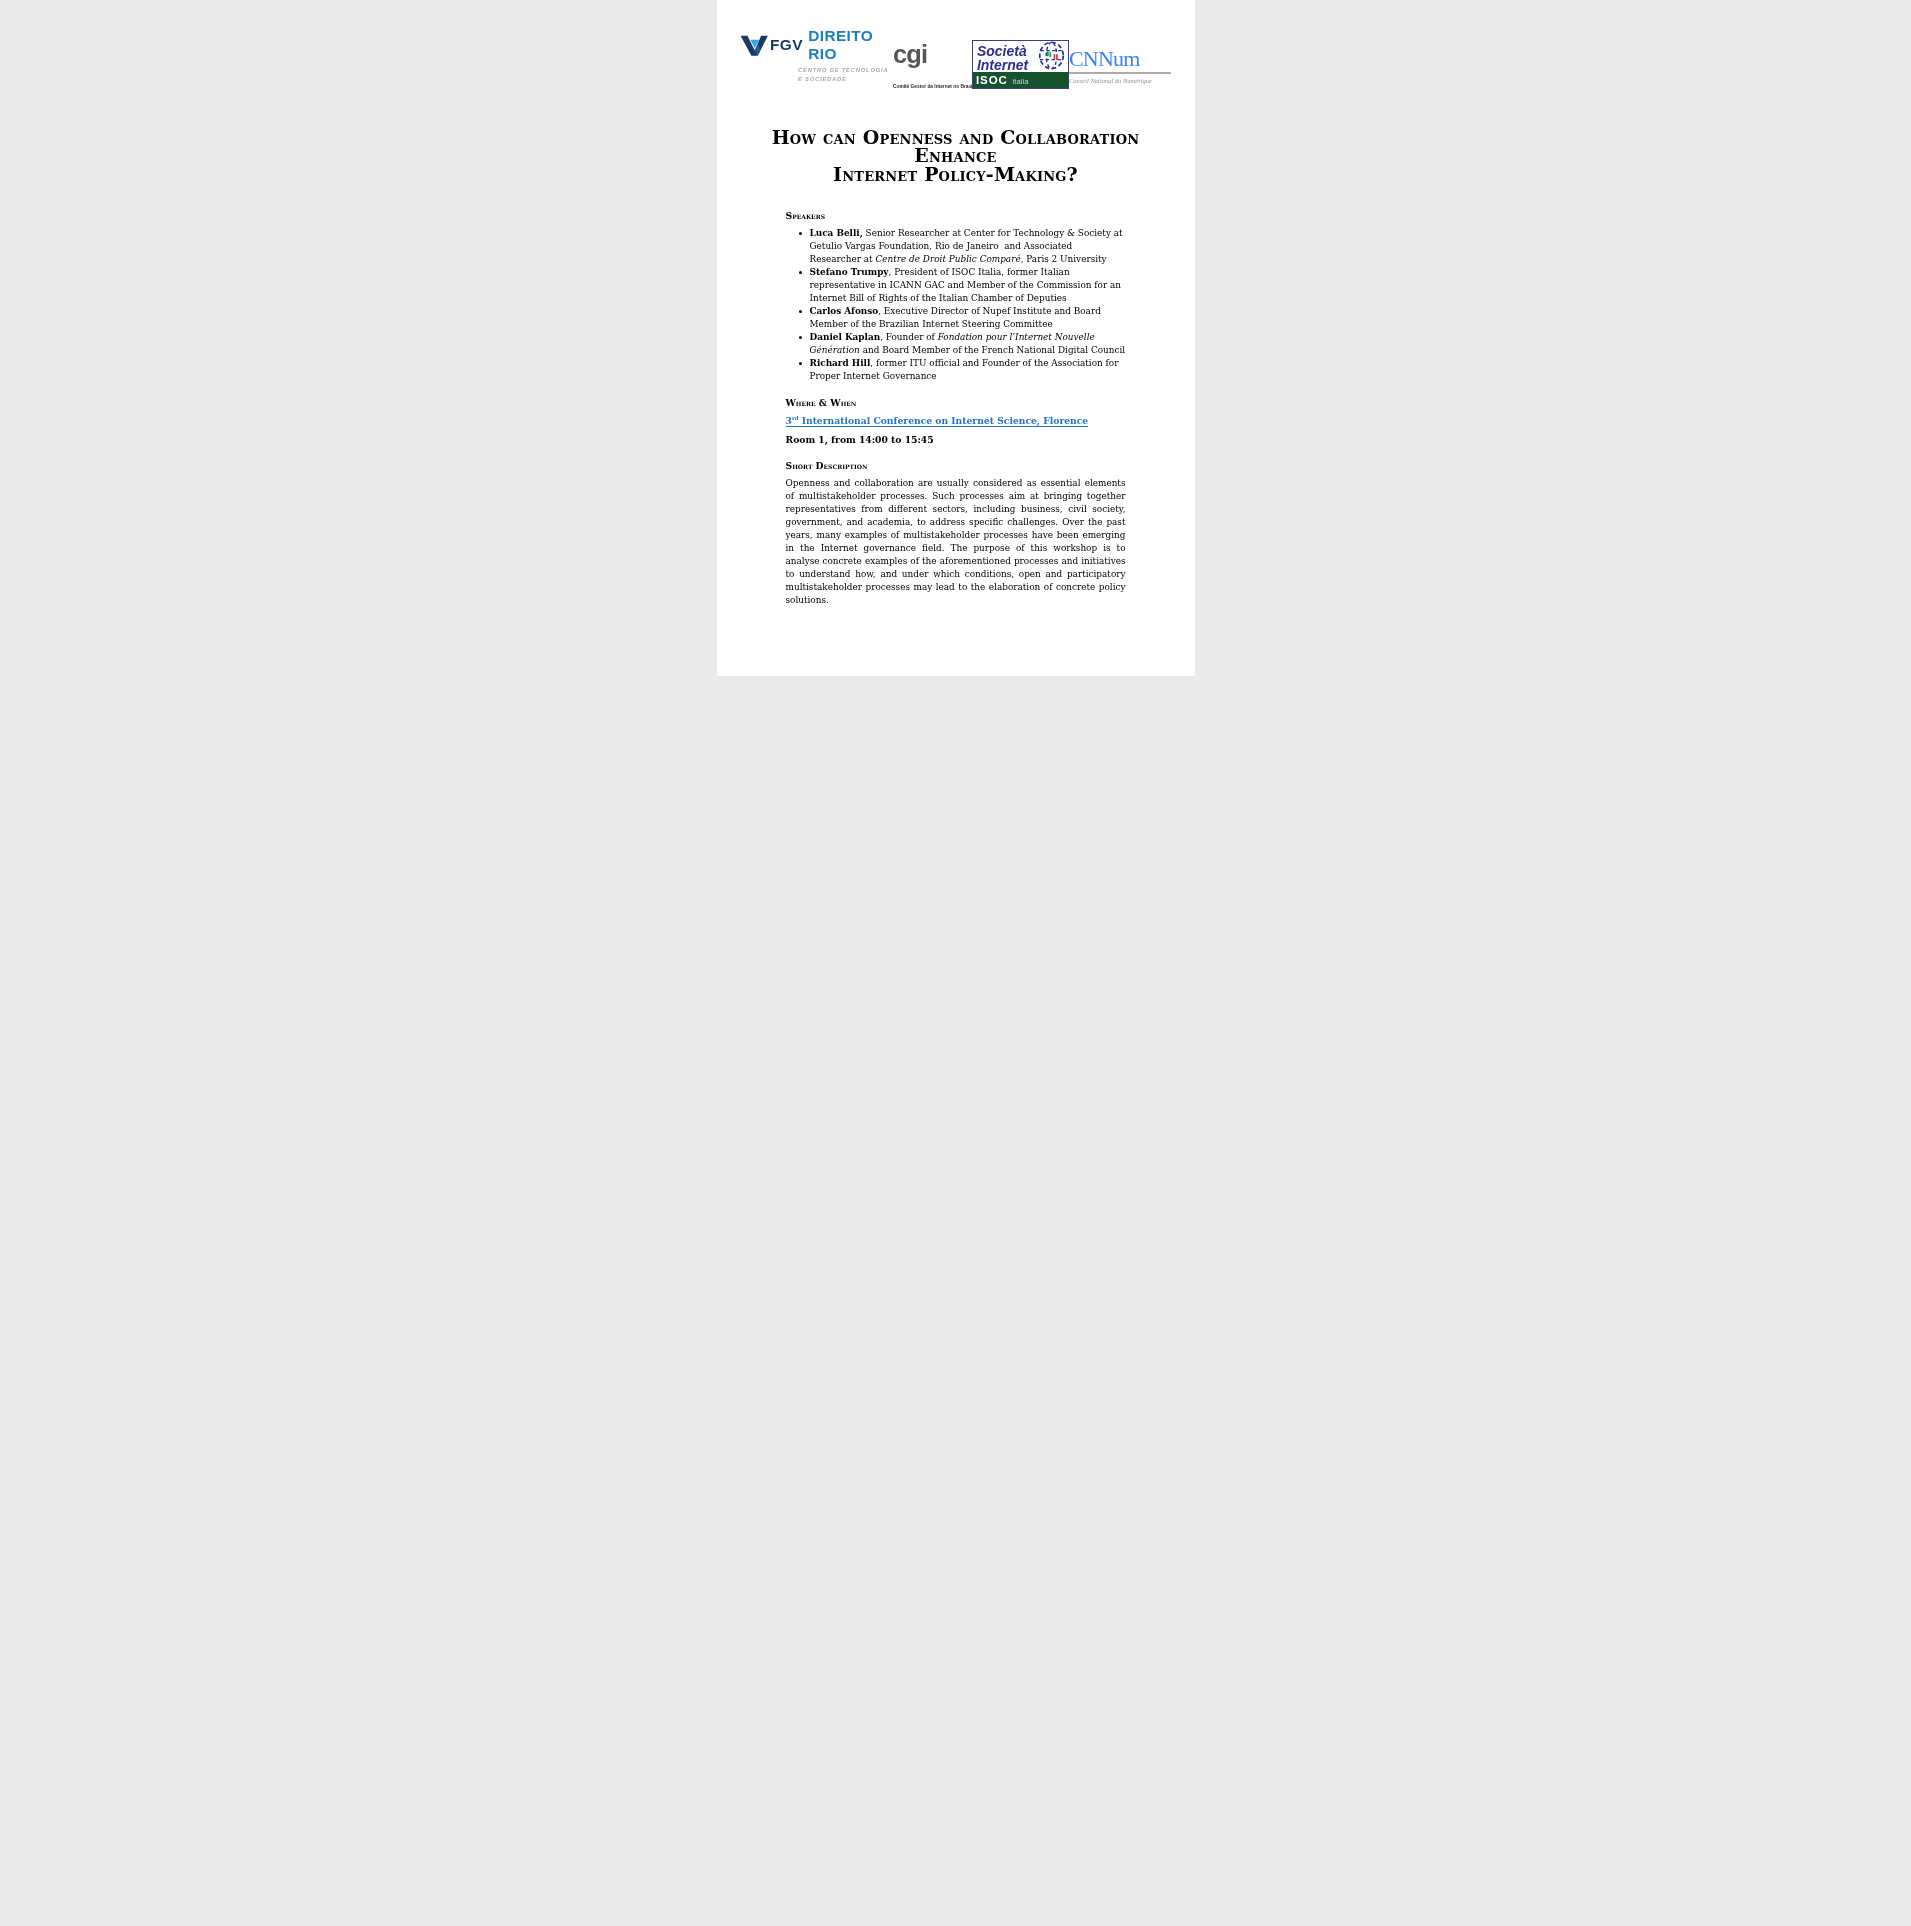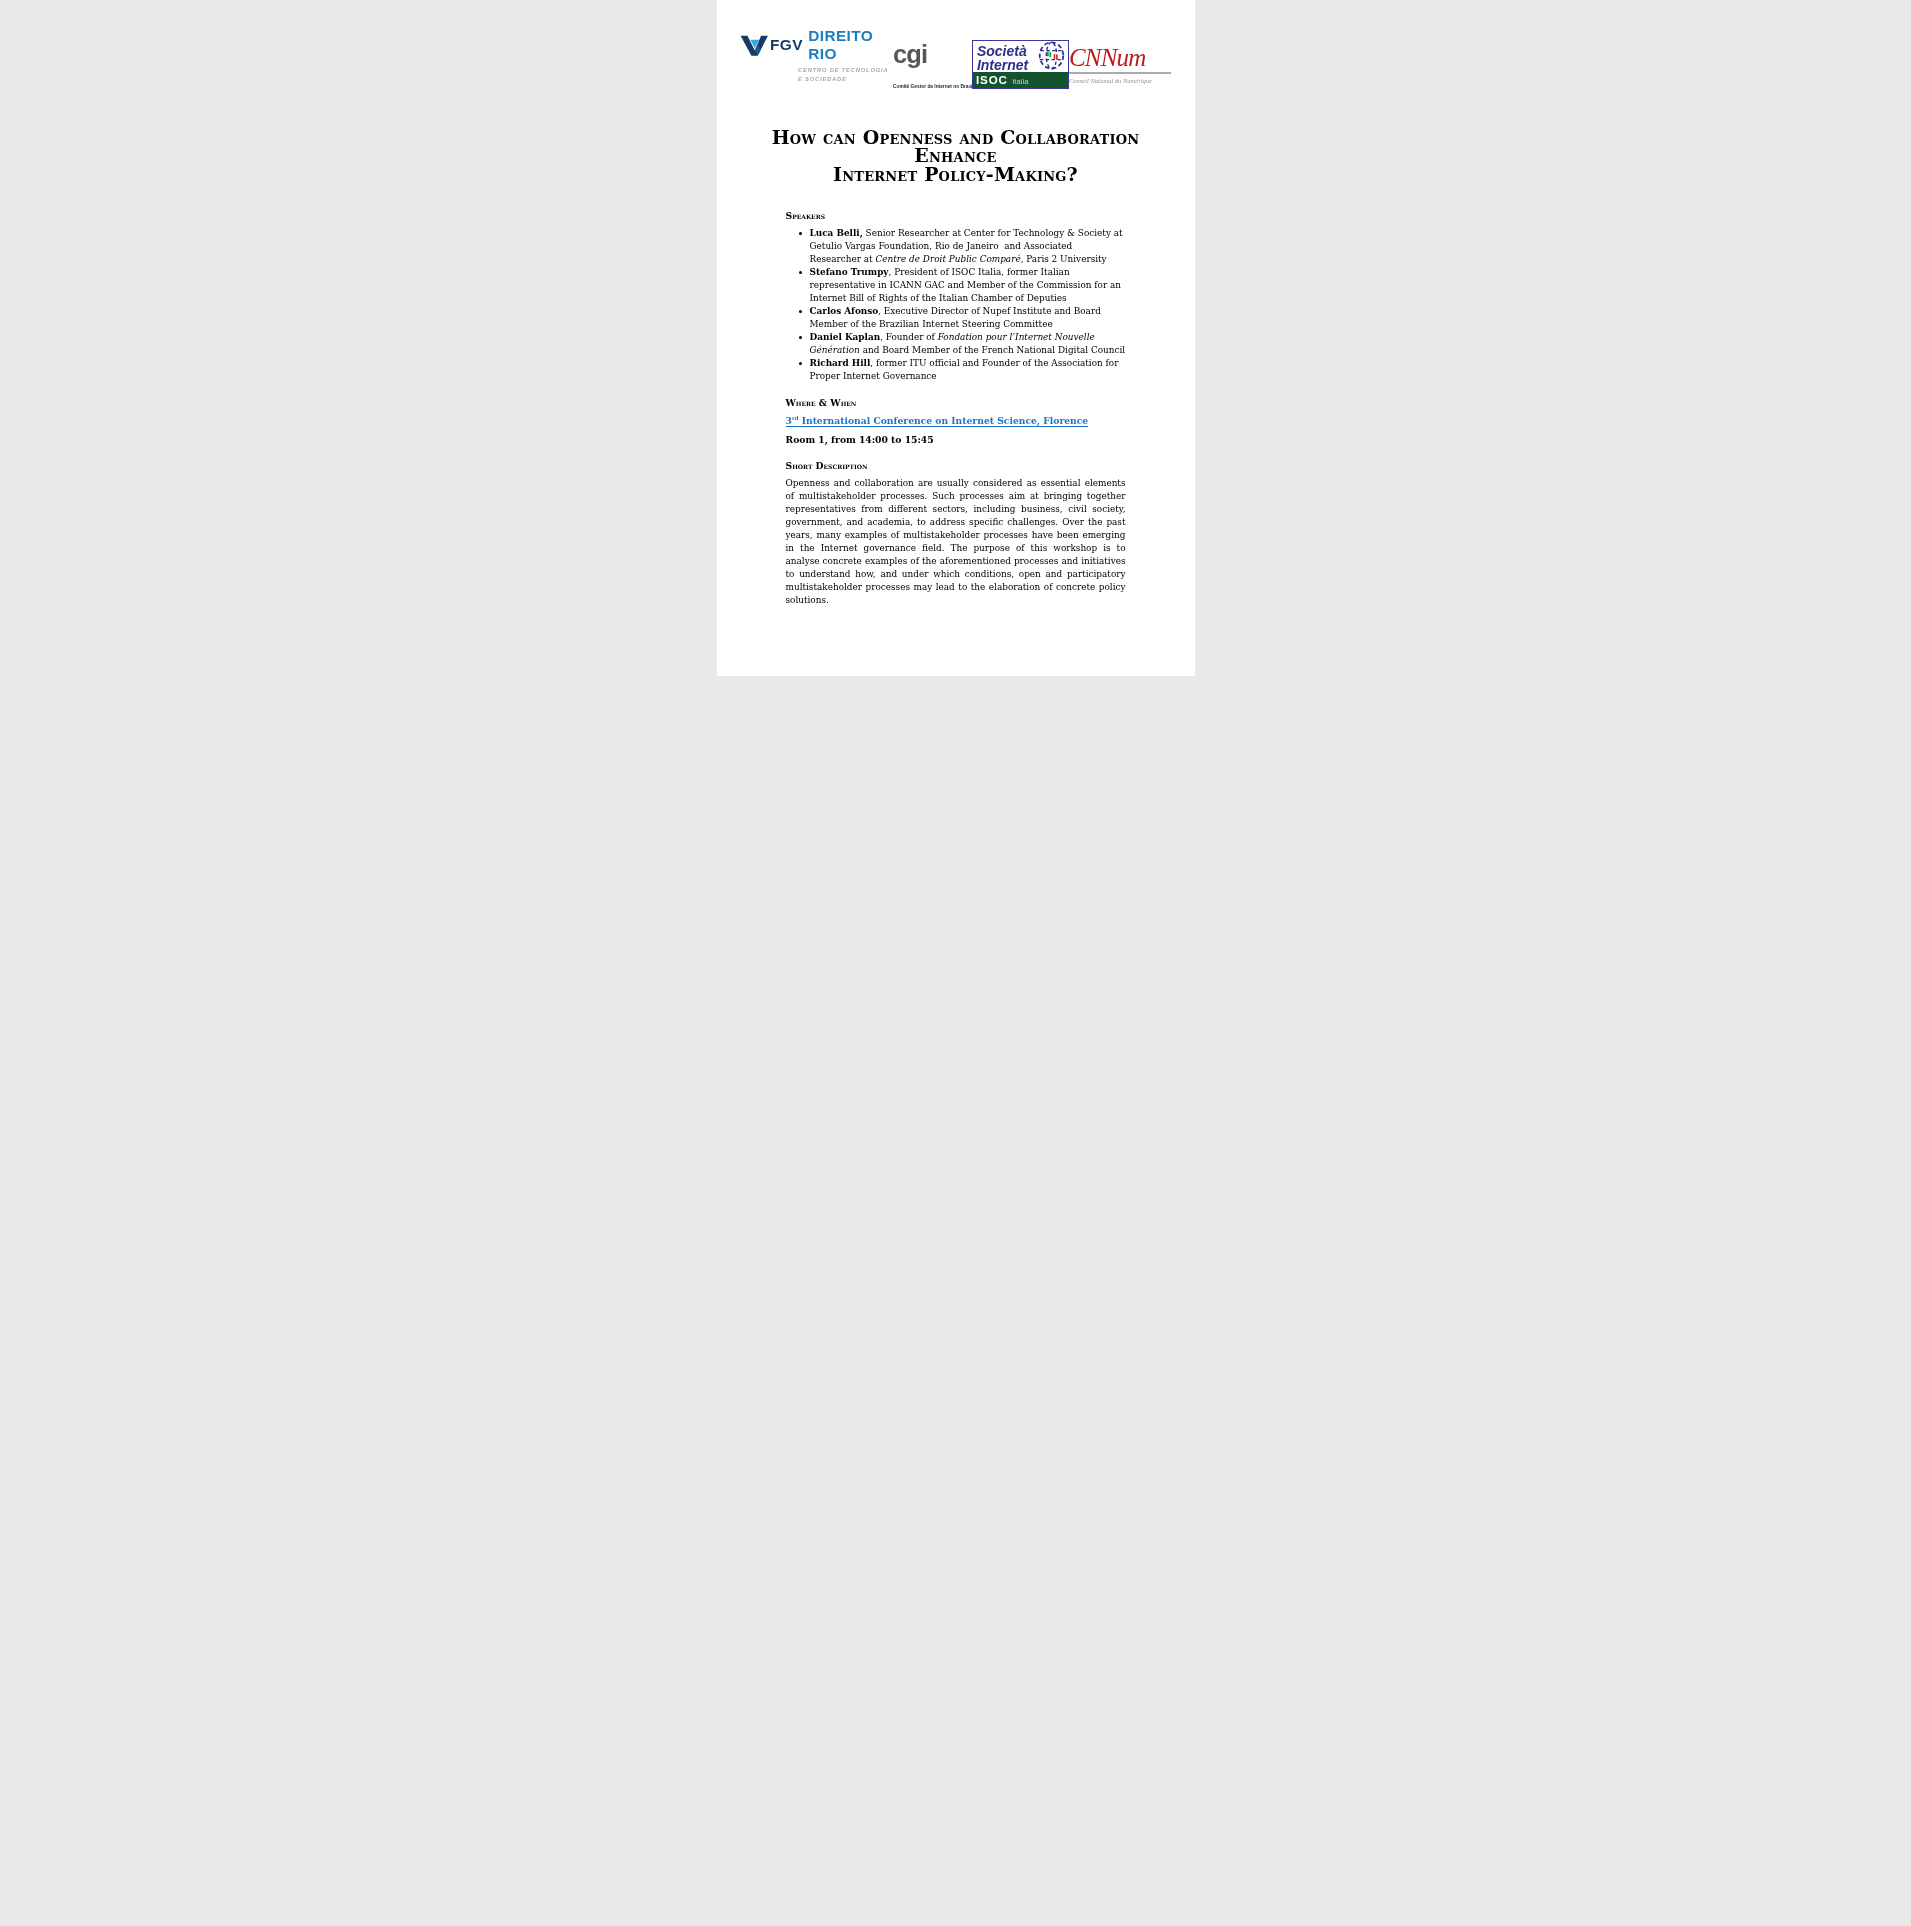--- a/index.html
+++ b/index.html
@@ -33,22 +33,22 @@
   .isoc-top{position:relative;height:31px;}
   .isoc-text{position:absolute;left:3.9px;top:3.1px;color:#2B2F8E;font-weight:bold;font-style:italic;
              font-size:14px;line-height:1.05;font-family:"Liberation Sans", sans-serif;}
   .isoc-globe{position:absolute;right:2.3px;top:0.8px;width:29px;height:29px;}
   .isoc-band{background:#14532d;display:flex;align-items:baseline;padding:1.2px 3.1px 1.9px 3.1px;
              font-family:"Liberation Sans", sans-serif;}
   .isoc-isoc{color:#ffffff;font-size:11.6px;font-weight:bold;letter-spacing:0.8px;}
   .isoc-italia{color:#C8C8EE;font-size:7.7px;margin-left:4.6px;}
   
   .cnnum{width:102px;margin-bottom:4.6px;}
-  .cnnum-word{font-family:"Liberation Serif", serif;font-style:italic;font-size:25px;
-              color:#b91c1c;line-height:1;letter-spacing:-0.8px;}
+  .cnnum-word{font-family:"Liberation Serif", serif;font-size:22px;
+              color:#3b82f6;line-height:1;letter-spacing:-0.8px;}
   .cnnum-rule{height:1.5px;background:#ABABAB;margin:2.3px 0 3.1px 0;}
   .cnnum-cap{font-family:"Liberation Serif", serif;font-style:italic;font-size:6.5px;color:#8F8F8F;
              white-space:nowrap;}
   
   .title{
     margin:39px 54px 0 54px;text-align:center;font-weight:bold;
     font-variant:small-caps;font-size:19px;line-height:18.5px;letter-spacing:0.2px;
   }
   .title-line{display:block;}
   .content{padding:0 69px 0 69px;}

